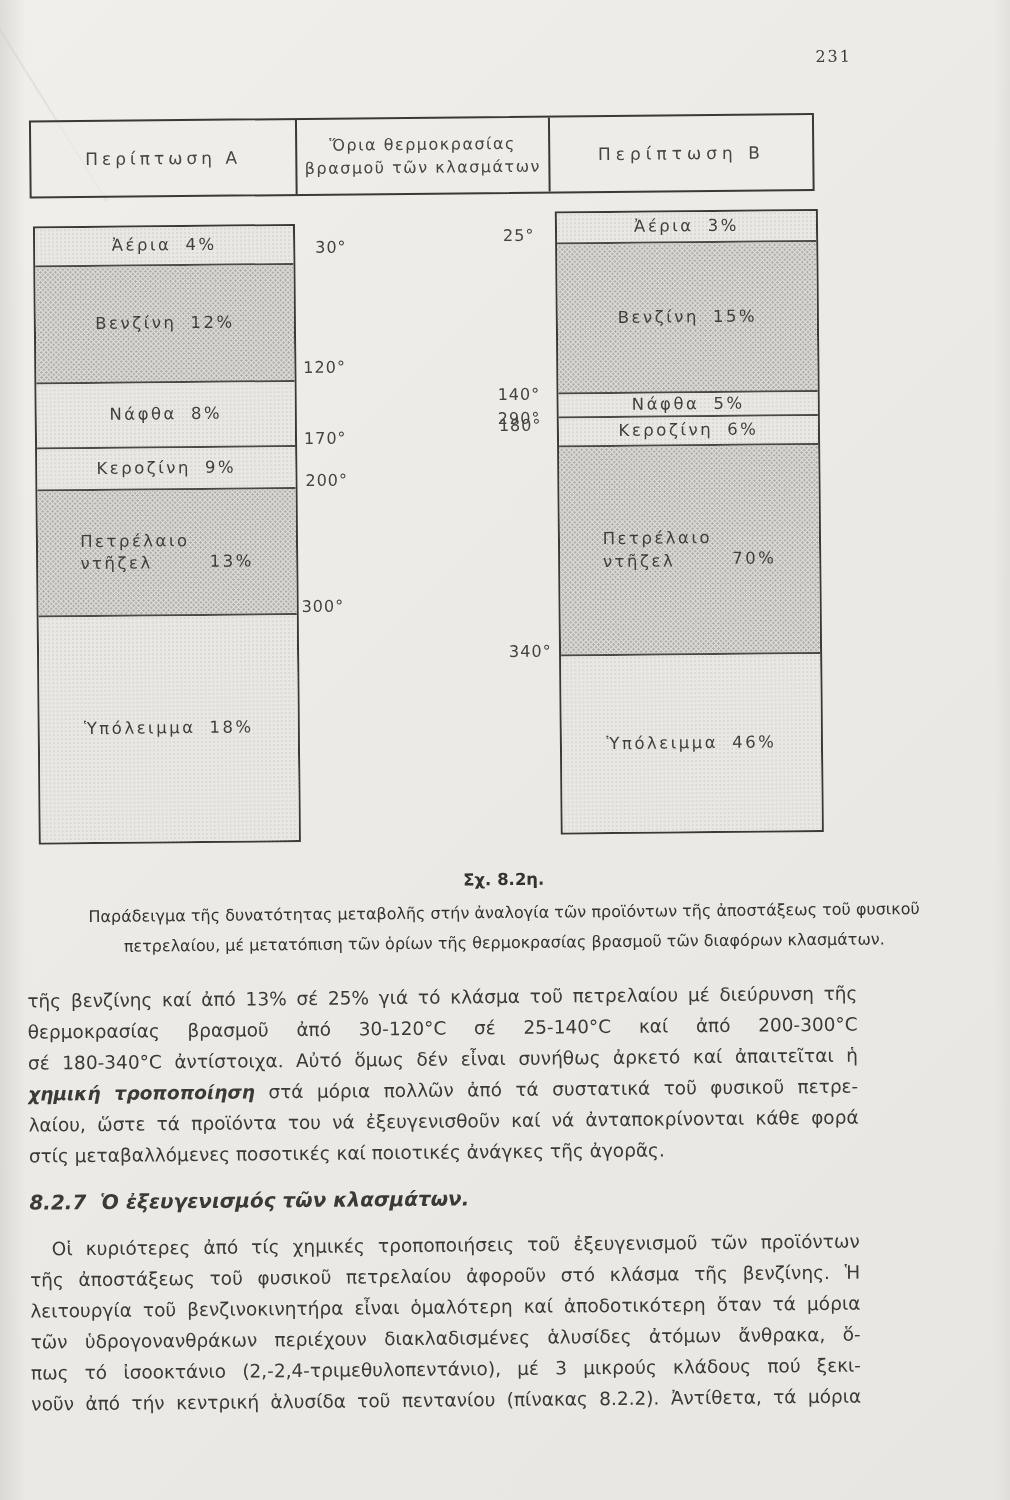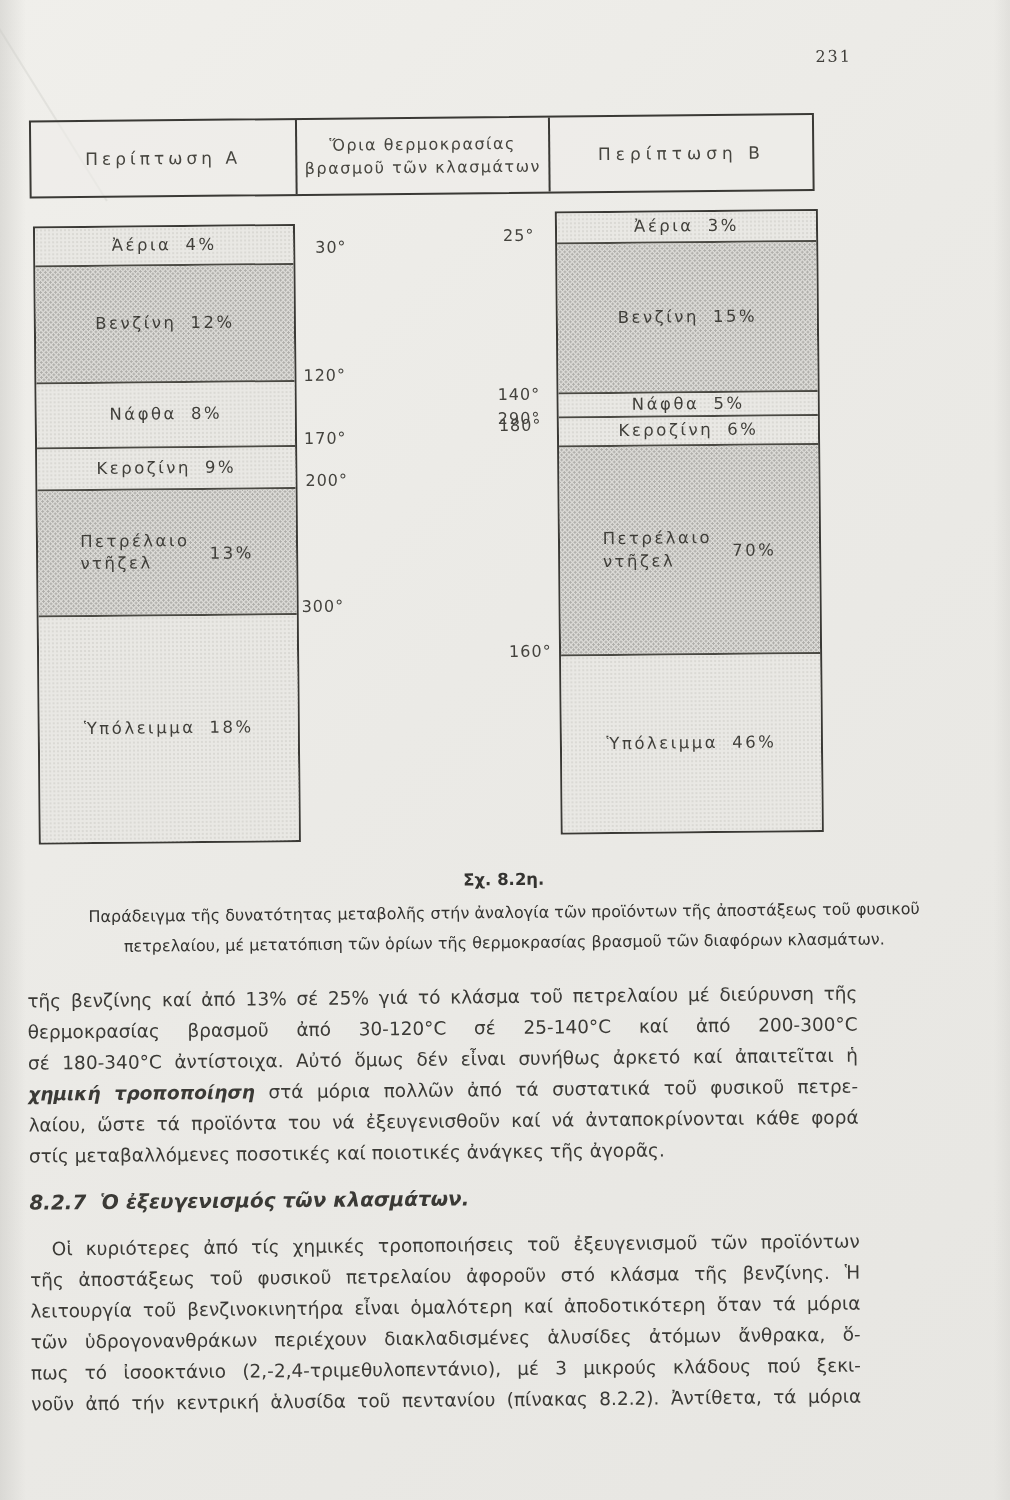--- a/index.html
+++ b/index.html
@@ -45,21 +45,21 @@
     background-size:5px 5px; background-position:0 0,2.5px 2.5px;
   }
   .fill-light {
     background-color:#e9e8e4;
     background-image:radial-gradient(circle,#d9d8d3 .7px,transparent .8px);
     background-size:4px 4px;
   }
   .pct { margin-left:14px; }
   .diesel-wrap { display:flex; align-items:flex-start; gap:20px; }
   .dlines { text-align:left; line-height:1.35; }
-  .dpct { margin-top:16px; }
+  .dpct { margin-top:24px; }
 
   
   .temp { position:absolute; font-size:16px; letter-spacing:1px; color:#44433e; }
 
   
   .caption { position:absolute; left:30px; top:870px; width:945px; text-align:center; color:#343330; }
   .caption-title { font-size:16.5px; font-weight:bold; margin-bottom:9px; }
   .caption-text { font-size:16px; line-height:30px; }
 
   
@@ -148,30 +148,30 @@
         <div class="dpct">70%</div>
       </div>
     </div>
     <div class="seg fill-light" style="height:176px">
       <span>Ὑπόλειμμα</span>
       <span class="pct">46%</span>
     </div>
   </div>
 
   <span class="temp" style="left:320px;top:236px">30°</span>
-  <span class="temp" style="left:307px;top:364px">120°</span>
+  <span class="temp" style="left:307px;top:356px">120°</span>
   <span class="temp" style="left:307px;top:427px">170°</span>
   <span class="temp" style="left:308px;top:469px">200°</span>
   <span class="temp" style="left:303px;top:595px">300°</span>
 
   <span class="temp" style="left:508px;top:226px">25°</span>
   <span class="temp" style="left:501px;top:385px">140°</span>
   <span class="temp" style="left:501px;top:409px">290°</span>
   <span class="temp" style="left:502px;top:416px">180°</span>
-  <span class="temp" style="left:510px;top:642px">160°</span>
+  <span class="temp" style="left:510px;top:642px">340°</span>
 
   <div class="caption">
     <div class="caption-title">Σχ. 8.2η.</div>
     <div class="caption-text">Παράδειγμα τῆς δυνατότητας μεταβολῆς στήν ἀναλογία τῶν προϊόντων τῆς ἀποστάξεως τοῦ φυσικοῦ</div>
     <div class="caption-text">πετρελαίου, μέ μετατόπιση τῶν ὁρίων τῆς θερμοκρασίας βρασμοῦ τῶν διαφόρων κλασμάτων.</div>
   </div>
 
   <div class="bodytext">
     <div class="jline">τῆς βενζίνης καί ἀπό 13% σέ 25% γιά τό κλάσμα τοῦ πετρελαίου μέ διεύρυνση τῆς</div>
     <div class="jline">θερμοκρασίας βρασμοῦ ἀπό 30-120°C σέ 25-140°C καί ἀπό 200-300°C</div>

